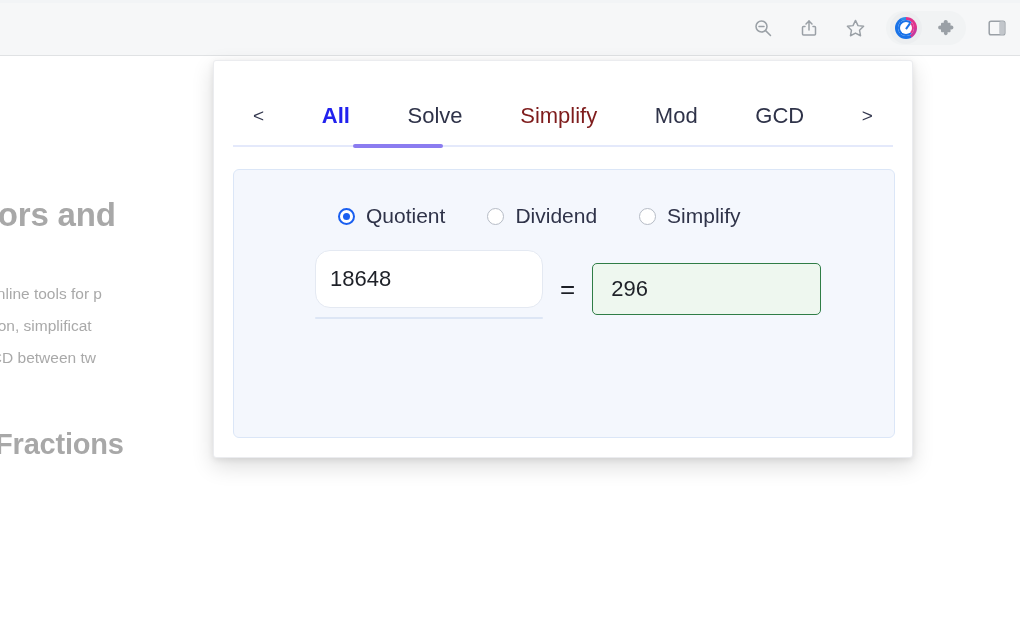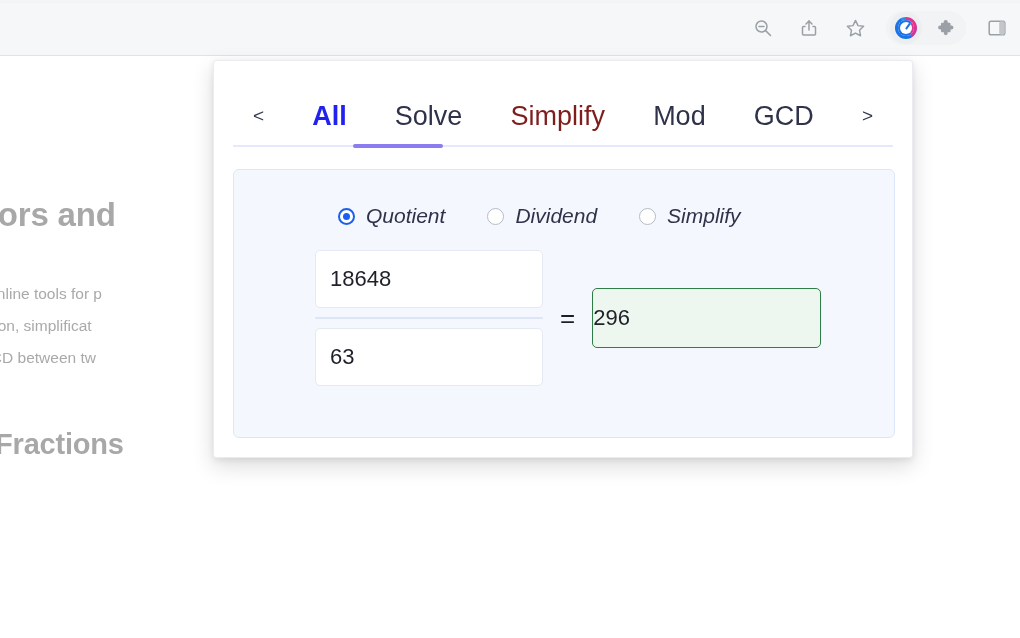--- a/index.html
+++ b/index.html
@@ -171,21 +171,21 @@
     height: 58px;
   }
   .tabs {
     display: flex;
     align-items: center;
     justify-content: space-between;
     padding: 0 20px;
     height: 46px;
   }
   .tab {
-    font-size: 27px;
+    font-size: 22px;
     color: #2f3349;
     white-space: nowrap;
     position: relative;
     padding-bottom: 4px;
   }
   .tab.arrow {
     font-size: 19px;
     color: #33374e;
   }
   .tab.active-blue {
@@ -222,21 +222,20 @@
     border: 1px solid #dbe6f7;
     border-radius: 6px;
     box-sizing: border-box;
   }
 
   .radio-row {
     display: flex;
     align-items: center;
     padding: 34px 0 0 104px;
     gap: 42px;
-    font-style: italic;
   }
   .radio-item {
     display: flex;
     align-items: center;
     gap: 11px;
   }
   .radio-dot {
     width: 17px;
     height: 17px;
     border-radius: 50%;
@@ -274,21 +273,21 @@
     width: 228px;
     display: flex;
     flex-direction: column;
     gap: 0;
   }
   .num-input {
     width: 228px;
     height: 58px;
     background: #ffffff;
     border: 1px solid #e4e9f2;
-    border-radius: 5px;
+    border-radius: 15px;
     box-sizing: border-box;
     font-size: 22px;
     color: #1e2128;
     display: flex;
     align-items: center;
     padding-left: 14px;
   }
   .frac-bar {
     height: 2px;
     background: #dde6f5;
@@ -296,30 +295,30 @@
     border-radius: 1px;
   }
   .equals {
     font-size: 26px;
     color: #1c1f26;
     margin: 0 17px;
     line-height: 1;
   }
   .result-box {
     width: 229px;
-    height: 60px;
+    height: 52px;
     background: #eef7ef;
     border: 1.5px solid #2f7d46;
     border-radius: 5px;
     box-sizing: border-box;
     font-size: 22px;
     color: #1e2128;
     display: flex;
     align-items: center;
-    padding-left: 0;
+    padding-left: 18px;
   }
 </style>
 </head>
 <body>
 
 <div class="browser-chrome">
   <div class="chrome-topstrip"></div>
 
   <div class="toolbar-icons">
 
@@ -408,20 +407,19 @@
       <div class="radio-item">
         <span class="radio-dot"></span>
         <span class="radio-label">Simplify</span>
       </div>
     </div>
 
     <div class="equation">
       <div class="fraction">
         <div class="num-input">18648</div>
         <div class="frac-bar"></div>
-        <div class="num-input">63</div>
       </div>
       <div class="equals">=</div>
       <div class="result-box">296</div>
     </div>
 
   </div>
 </div>
 
 </body></html>

